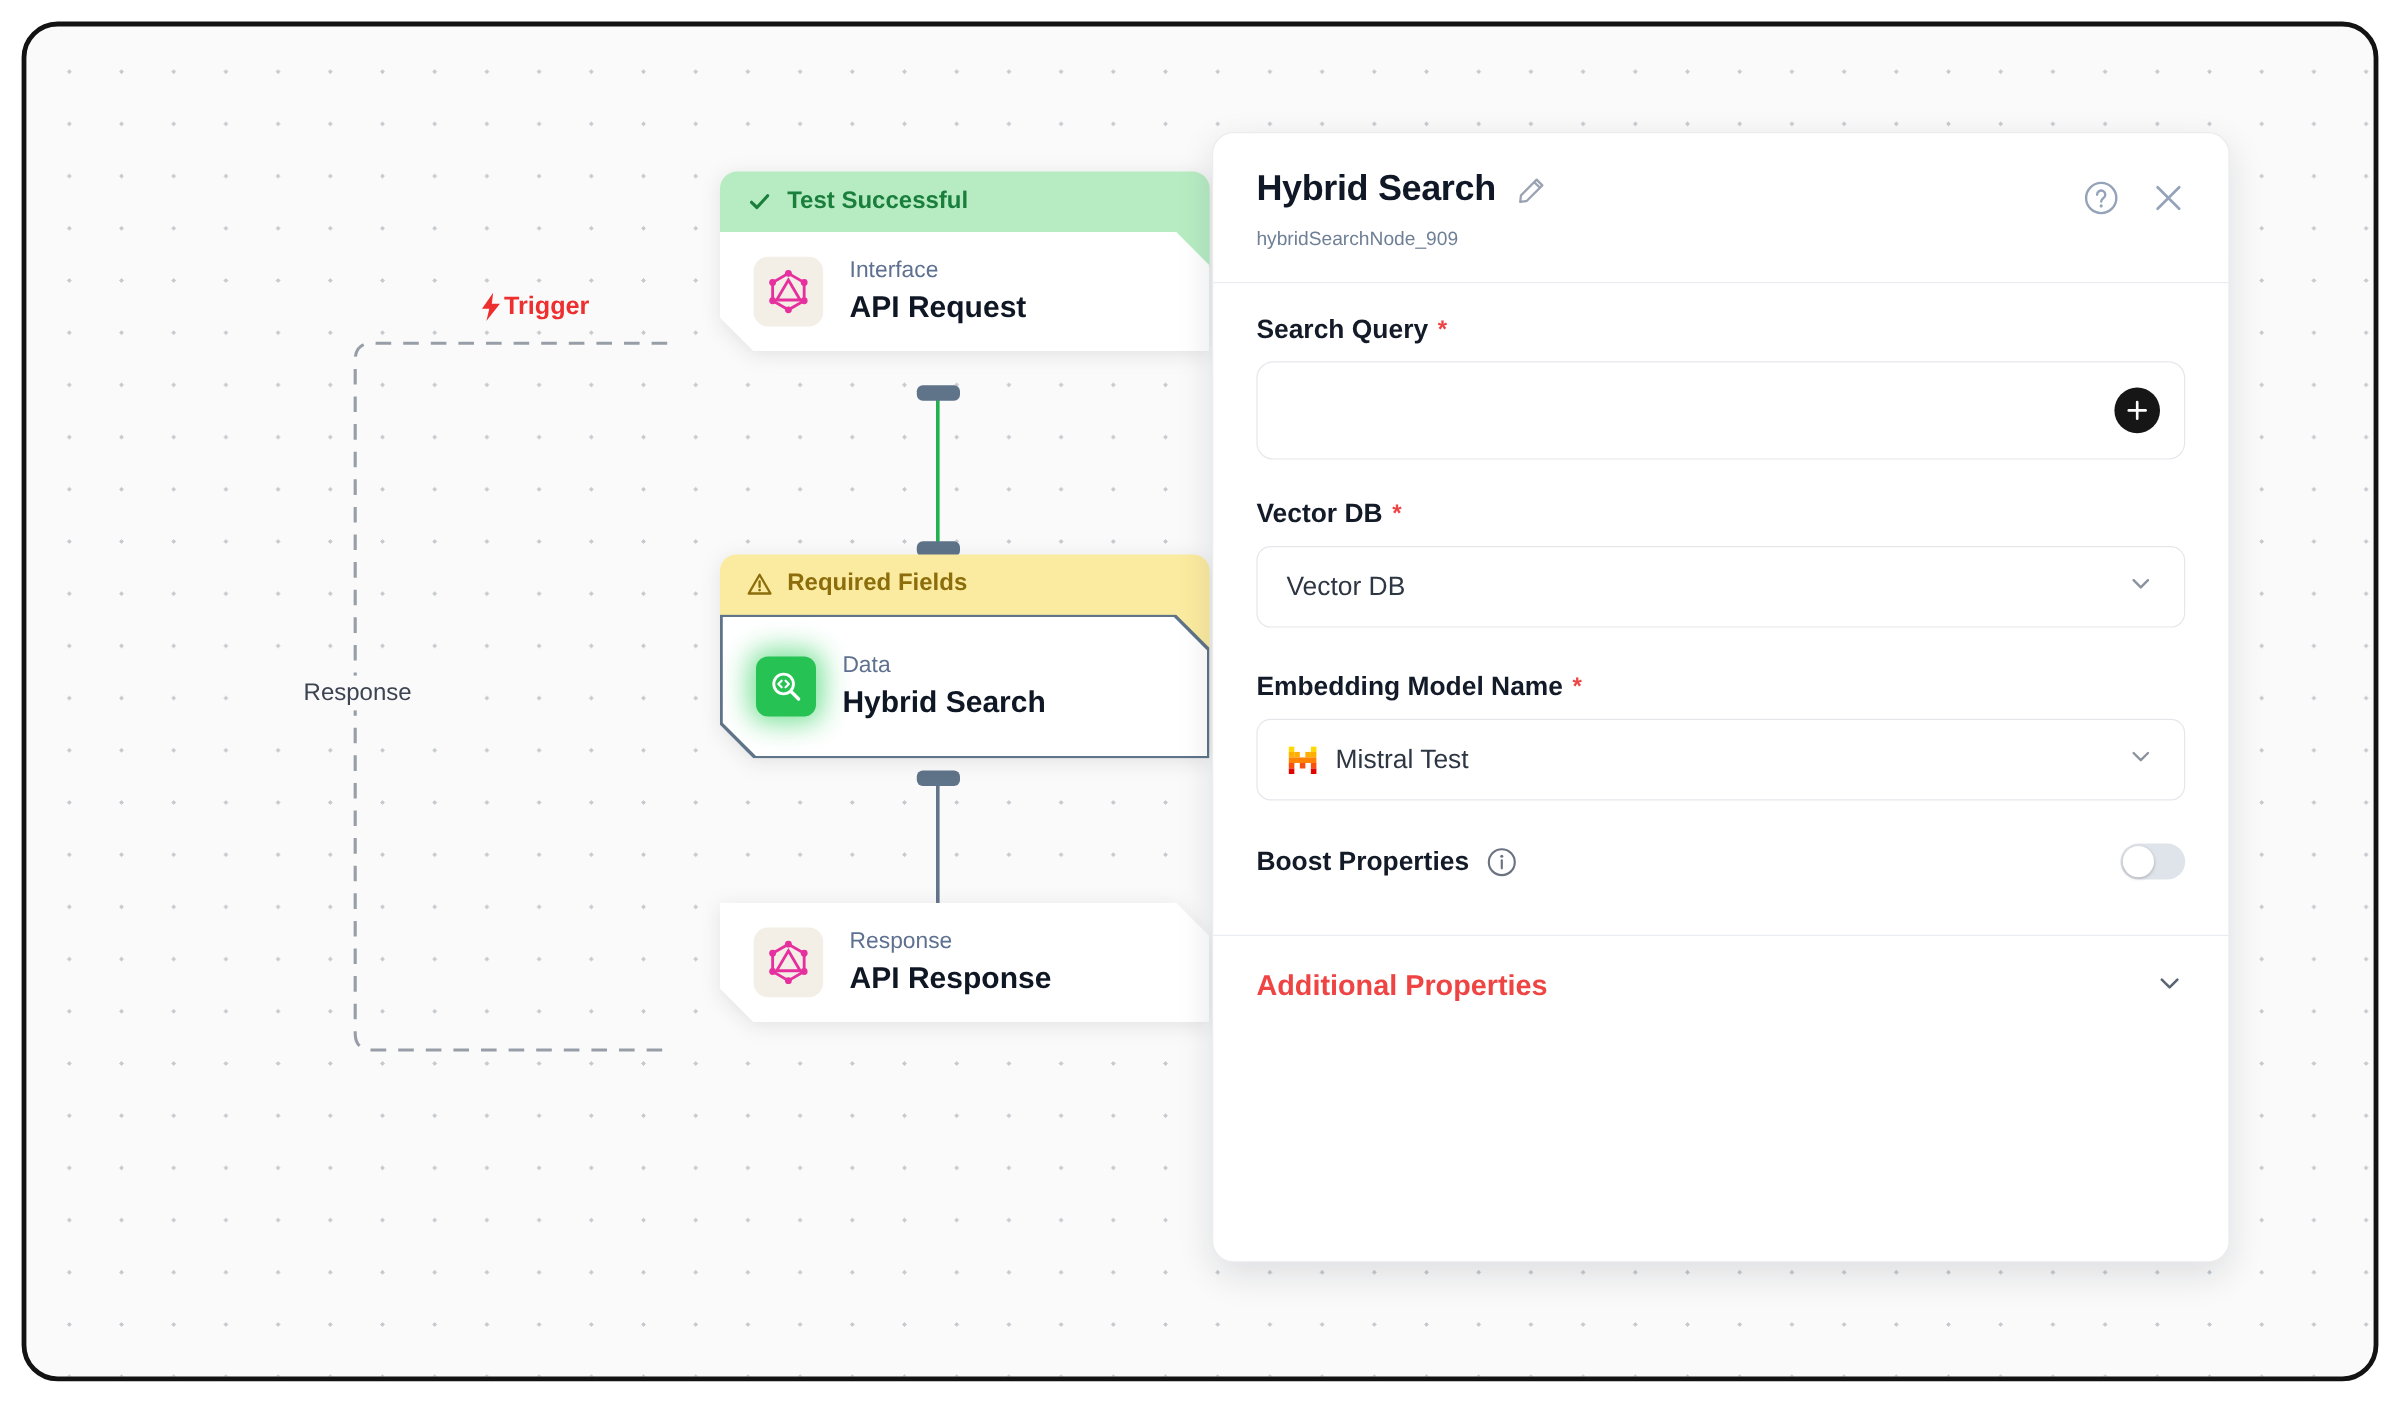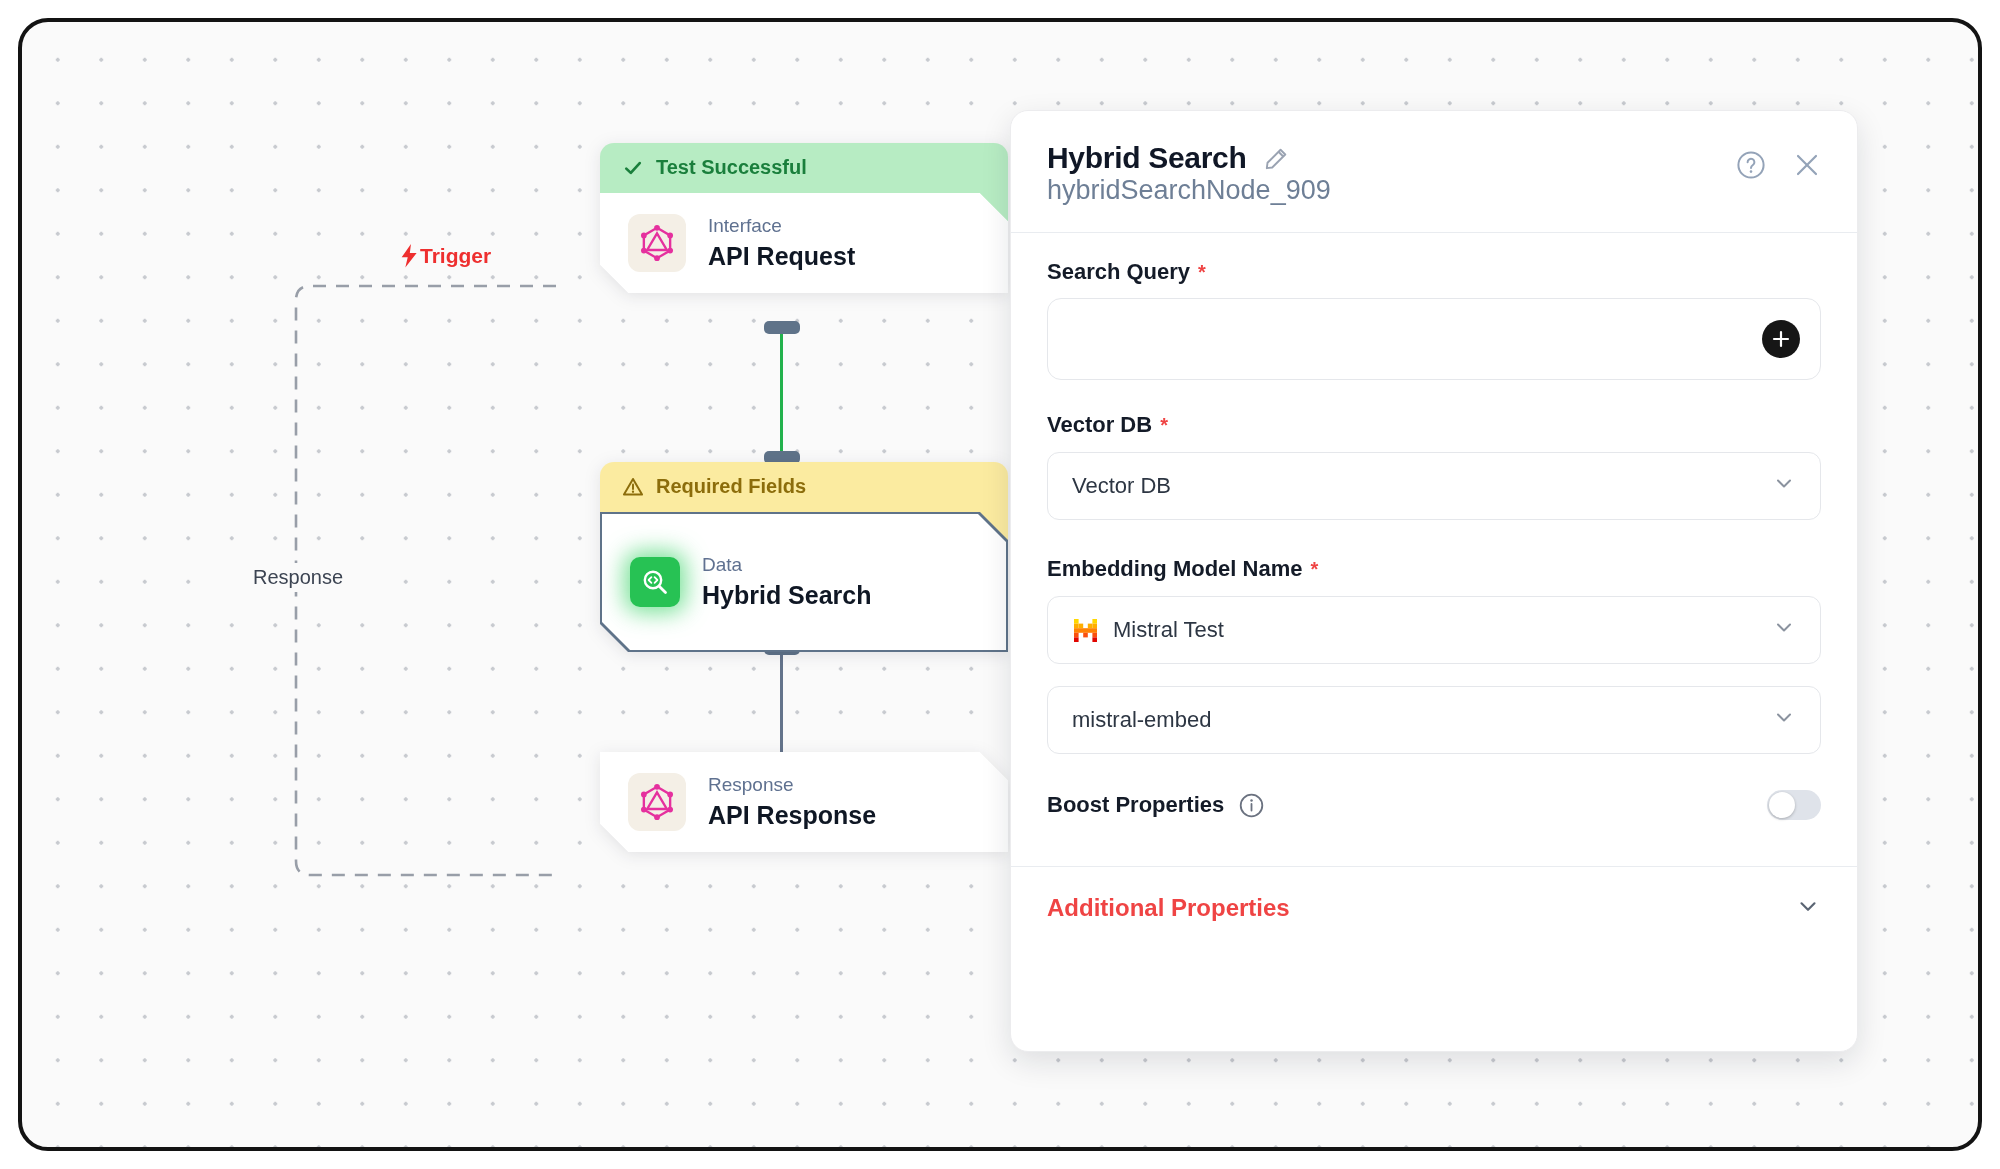--- a/index.html
+++ b/index.html
@@ -28,21 +28,21 @@
 
   .node-bodywrap { position:relative; margin-top:-30px; }
   .notch {
     clip-path: polygon(0 0, calc(100% - 28px) 0, 100% 28px, 100% 100%, 28px 100%, 0 calc(100% - 28px));
   }
   .node-body {
     background:#ffffff; height:100px;
     display:flex; align-items:center; gap:22px; padding:0 28px;
   }
   .node--selected .node-bodywrap { background:#5f7389; padding:2px; }
-  .node--selected .node-body { height:136px; }
+  .node--selected .node-body { height:116px; }
 
   .node-texts { display:flex; flex-direction:column; gap:5px; }
   .node-cat { font-size:19px; color:#5f7190; }
   .node-title { font-size:25px; font-weight:700; color:#0f1724; }
 
   .tile-cream { width:58px; height:58px; border-radius:12px; background:#f4efe6; display:flex; align-items:center; justify-content:center; }
   .tile-green {
     width:50px; height:50px; border-radius:10px; background:#27c254;
     display:flex; align-items:center; justify-content:center;
     box-shadow:0 0 22px 6px rgba(54,211,100,.65);
@@ -68,21 +68,21 @@
   
   .panel {
     position:absolute; left:988px; top:88px; width:848px; height:942px;
     background:#ffffff; border-radius:18px; border:1px solid #ececee;
     box-shadow:0 10px 30px rgba(16,24,40,.12);
     padding:30px 36px 0 36px;
   }
   .panel-head { display:flex; align-items:flex-start; justify-content:space-between; }
   .p-title-row { display:flex; align-items:center; gap:16px; }
   .p-title { font-size:30px; font-weight:700; color:#101726; letter-spacing:-.3px; }
-  .p-sub { margin-top:0; font-size:27px; color:#6e7f96; }
+  .p-sub { margin-top:16px; font-size:16px; color:#6e7f96; }
   .p-actions { display:flex; align-items:center; gap:26px; margin-top:8px; }
   .icon-btn { background:none; border:none; cursor:pointer; display:flex; align-items:center; justify-content:center; padding:0; }
 
   .divider { height:1px; background:#e9ecf0; margin:26px -36px 0 -36px; }
 
   .f-label { margin-top:26px; font-size:22px; font-weight:700; color:#141b28; display:flex; align-items:center; }
   .req { color:#ef4444; margin-left:8px; font-size:20px; font-weight:700; }
 
   .sq-field {
     margin-top:13px; position:relative; height:82px;
@@ -305,28 +305,20 @@
         </svg>
       </span>
       <span>Mistral Test</span>
       <span class="chev">
         <svg width="24" height="24" viewBox="0 0 24 24">
             <polyline points="6,9.5 12,15.5 18,9.5" fill="none" stroke="#8b939f" stroke-width="2" stroke-linecap="round" stroke-linejoin="round"></polyline>
           </svg>
       </span>
     </div>
 
-    <div class="select mt-22">
-      <span>mistral-embed</span>
-      <span class="chev">
-        <svg width="24" height="24" viewBox="0 0 24 24">
-            <polyline points="6,9.5 12,15.5 18,9.5" fill="none" stroke="#8b939f" stroke-width="2" stroke-linecap="round" stroke-linejoin="round"></polyline>
-          </svg>
-      </span>
-    </div>
 
     <div class="boost-row">
       <span class="boost-label">Boost Properties</span>
       <span class="info-ic">
         <svg width="27" height="27" viewBox="0 0 27 27">
           <circle cx="13.5" cy="13.5" r="10.8" fill="none" stroke="#6b7280" stroke-width="1.8"></circle>
           <circle cx="13.5" cy="8.6" r="1.25" fill="#6b7280"></circle>
           <line x1="13.5" y1="12" x2="13.5" y2="18.6" stroke="#6b7280" stroke-width="1.8" stroke-linecap="round"></line>
         </svg>
       </span>

